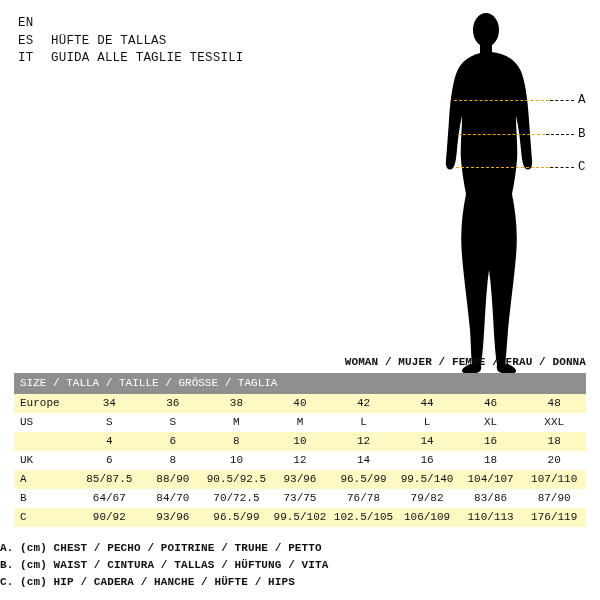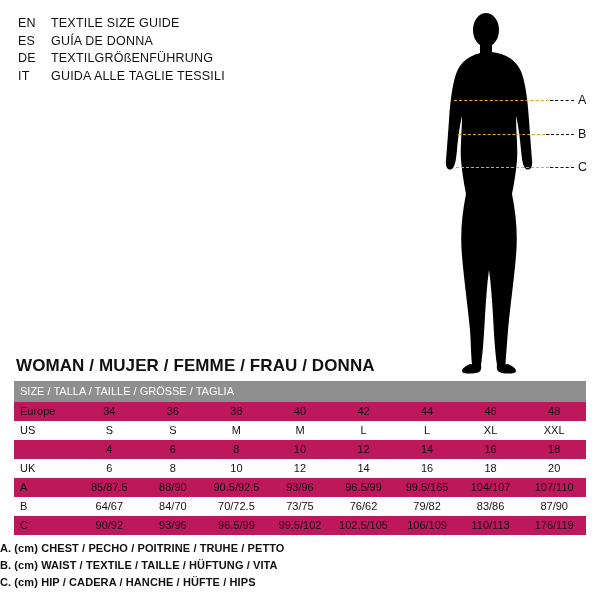--- a/index.html
+++ b/index.html
@@ -12,20 +12,21 @@
     background: #ffffff;
     font-family: "Liberation Sans", sans-serif;
     color: #1a1a1a;
     overflow: hidden;
   }
   .page {
     position: relative;
     width: 600px;
     height: 600px;
     box-sizing: border-box;
+    font-family: Liberation Mono, monospace;
   }
 
   
   .titles {
     position: absolute;
     left: 18px;
     top: 16px;
     width: 330px;
   }
   .title-row {
@@ -69,25 +70,26 @@
   }
 
   
   .table-wrap {
     position: absolute;
     left: 14px;
     top: 356px;
     width: 572px;
   }
   .woman-line {
-    font-size: 17px;
+    font-size: 11px;
     font-weight: bold;
     color: #111;
     padding: 0 0 5px 2px;
     letter-spacing: 0.1px;
+    text-align: right;
   }
   table.sizes {
     border-collapse: collapse;
     width: 572px;
     font-size: 11px;
     table-layout: fixed;
   }
   table.sizes td {
     padding: 2px 0 2px 0;
     text-align: center;
@@ -104,21 +106,21 @@
     background: #8f8f8f;
     color: #fff;
     text-align: left;
     padding-left: 6px;
     font-size: 11px;
     font-weight: normal;
     height: 17px;
     margin-left: 18px;
   }
   tr.shade td {
-    background: #be185d;
+    background: #fef9c3;
   }
   tr.plain td {
     background: #ffffff;
   }
 
   
   .legend {
     position: absolute;
     left: 0;
     top: 540px;
@@ -133,29 +135,24 @@
   }
 </style>
 </head>
 <body>
 
 <div class="page">
 
   <div class="titles">
     <div class="title-row">
       <span class="title-lang">EN</span>
-      <span class="title-text">TEXTILE SIZE GUIDE</span>
     </div>
     <div class="title-row">
       <span class="title-lang">ES</span>
-      <span class="title-text">GUÍA DE DONNA</span>
-    </div>
-    <div class="title-row">
-      <span class="title-lang">DE</span>
-      <span class="title-text">TEXTILGRÖßENFÜHRUNG</span>
+      <span class="title-text">HÜFTE DE TALLAS</span>
     </div>
     <div class="title-row">
       <span class="title-lang">IT</span>
       <span class="title-text">GUIDA ALLE TAGLIE TESSILI</span>
     </div>
   </div>
 
   <div class="figure">
     <svg width="200" height="370" viewBox="0 0 200 370">
 
@@ -268,32 +265,32 @@
           <td>20</td>
         </tr>
 
         <tr class="shade">
           <td class="rowhead">A</td>
           <td>85/87.5</td>
           <td>88/90</td>
           <td>90.5/92.5</td>
           <td>93/96</td>
           <td>96.5/99</td>
-          <td>99.5/165</td>
+          <td>99.5/140</td>
           <td>104/107</td>
           <td>107/110</td>
         </tr>
 
         <tr class="plain">
           <td class="rowhead">B</td>
           <td>64/67</td>
           <td>84/70</td>
           <td>70/72.5</td>
           <td>73/75</td>
-          <td>76/62</td>
+          <td>76/78</td>
           <td>79/82</td>
           <td>83/86</td>
           <td>87/90</td>
         </tr>
 
         <tr class="shade">
           <td class="rowhead">C</td>
           <td>90/92</td>
           <td>93/96</td>
           <td>96.5/99</td>
@@ -302,17 +299,17 @@
           <td>106/109</td>
           <td>110/113</td>
           <td>176/119</td>
         </tr>
       </tbody>
     </table>
   </div>
 
   <div class="legend">
     <div class="legend-row">A. (cm) CHEST / PECHO / POITRINE / TRUHE / PETTO</div>
-    <div class="legend-row">B. (cm) WAIST / TEXTILE / TAILLE / HÜFTUNG / VITA</div>
+    <div class="legend-row">B. (cm) WAIST / CINTURA / TALLAS / HÜFTUNG / VITA</div>
     <div class="legend-row">C. (cm) HIP / CADERA / HANCHE / HÜFTE / HIPS</div>
   </div>
 
 </div>
 
 </body></html>

